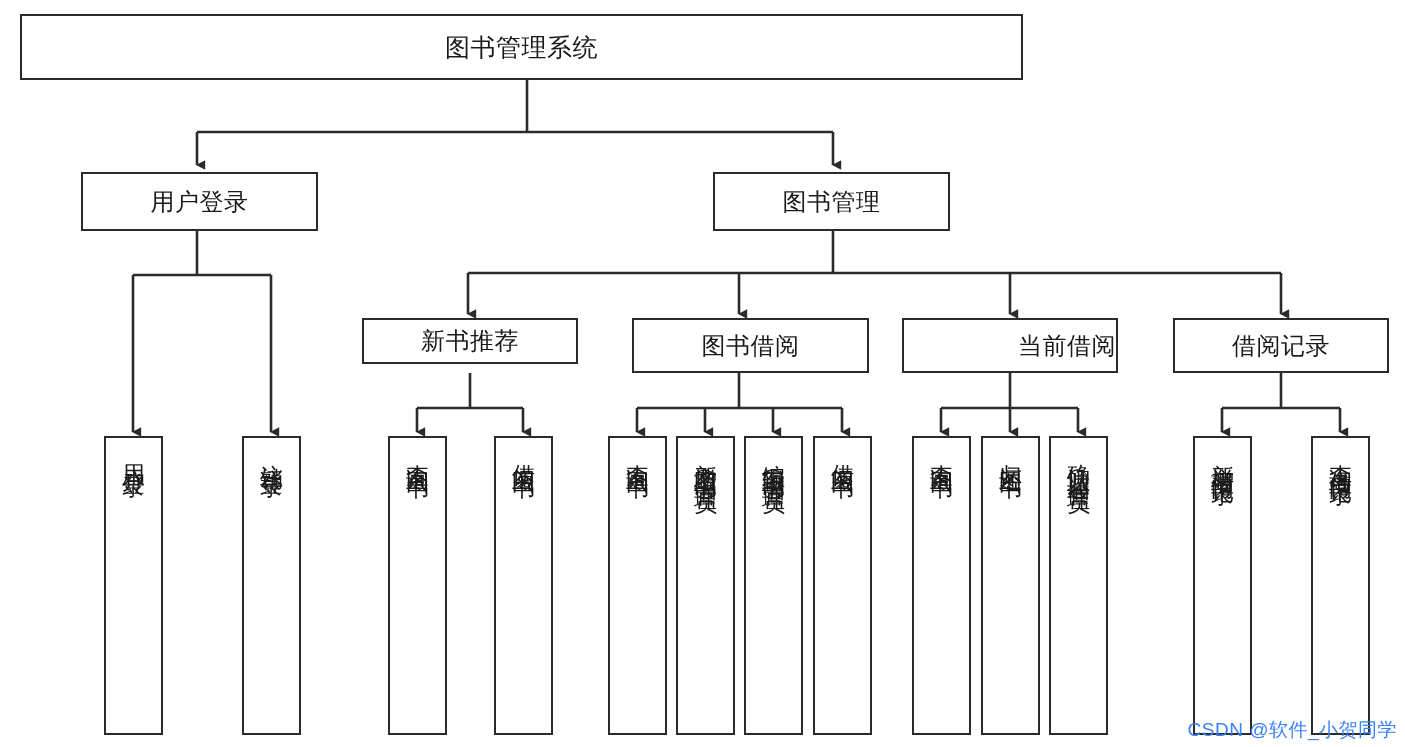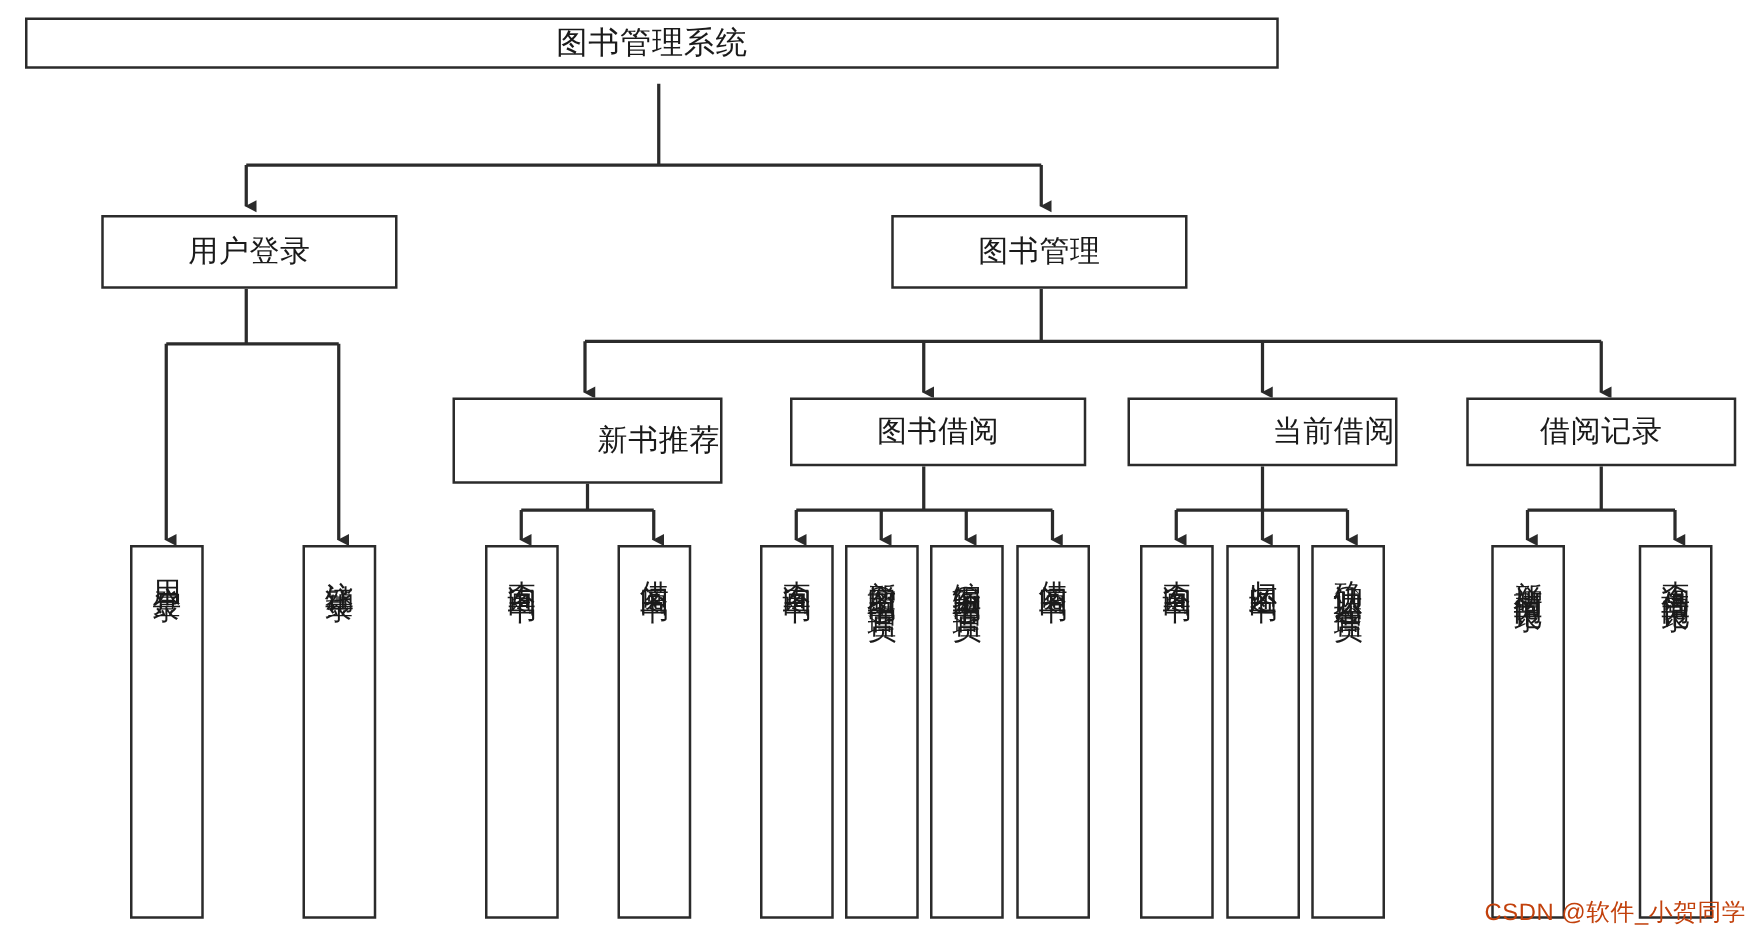--- a/index.html
+++ b/index.html
@@ -63,21 +63,21 @@
     text-orientation: upright;
     font-size: 23px;
     letter-spacing: 4px;
     line-height: 1;
   }
   .watermark {
     position: absolute;
     right: 8px;
     bottom: 4px;
     font-size: 19px;
-    color: #c2410c;
+    color: #3b82f6;
     white-space: nowrap;
     z-index: 5;
     letter-spacing: 0.5px;
   }
 </style>
 </head>
 <body>
 
 <div id="diagram-root">
 
@@ -124,33 +124,33 @@
       <path d="M1010,408 L1010,432" marker-end="url(#arrow)"></path>
       <path d="M1078,408 L1078,432" marker-end="url(#arrow)"></path>
 
       <path d="M1281,373 L1281,408"></path>
       <path d="M1222,408 L1340,408"></path>
       <path d="M1222,408 L1222,432" marker-end="url(#arrow)"></path>
       <path d="M1340,408 L1340,432" marker-end="url(#arrow)"></path>
     </g>
   </svg>
 
-  <div class="node root horizontal" style="left:20px; top:14px; width:1003px; height:41px;">
+  <div class="node root horizontal" style="left:20px; top:14px; width:1003px; height:66px;">
     <span class="node-label">图书管理系统</span>
   </div>
 
   <div class="node horizontal" style="left:81px; top:172px; width:237px; height:59px;">
     <span class="node-label">用户登录</span>
   </div>
 
   <div class="node horizontal" style="left:713px; top:172px; width:237px; height:59px;">
     <span class="node-label">图书管理</span>
   </div>
 
-  <div class="node horizontal" style="left:362px; top:318px; width:216px; height:69px;justify-content:flex-end;">
+  <div class="node horizontal" style="left:362px; top:318px; width:216px; height:46px;">
     <span class="node-label">新书推荐</span>
   </div>
 
   <div class="node horizontal" style="left:632px; top:318px; width:237px; height:55px;">
     <span class="node-label">图书借阅</span>
   </div>
 
   <div class="node horizontal" style="left:902px; top:318px; width:216px; height:55px;justify-content:flex-end;">
     <span class="node-label">当前借阅</span>
   </div>

